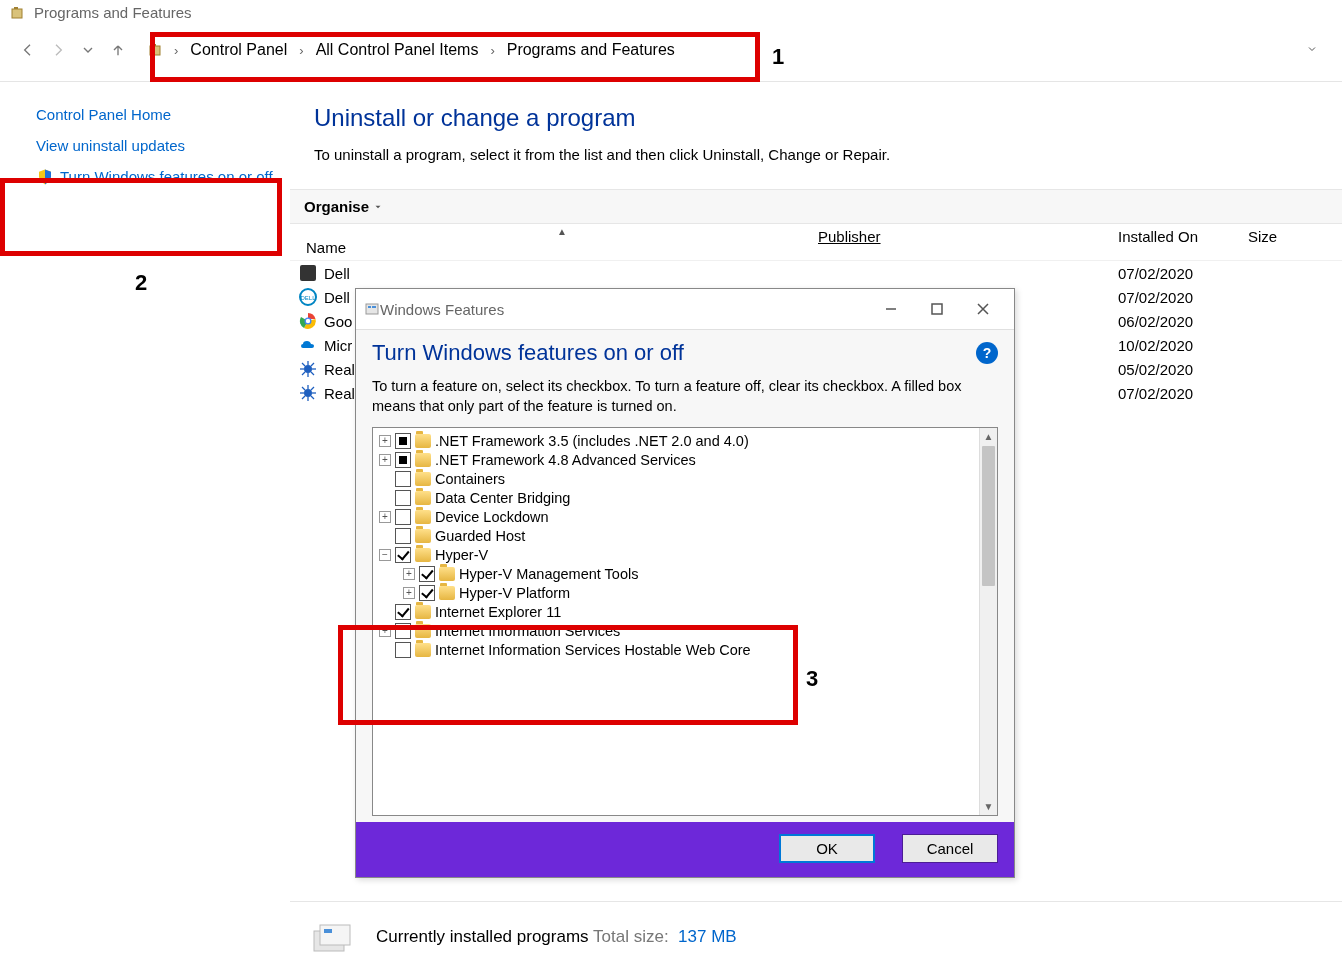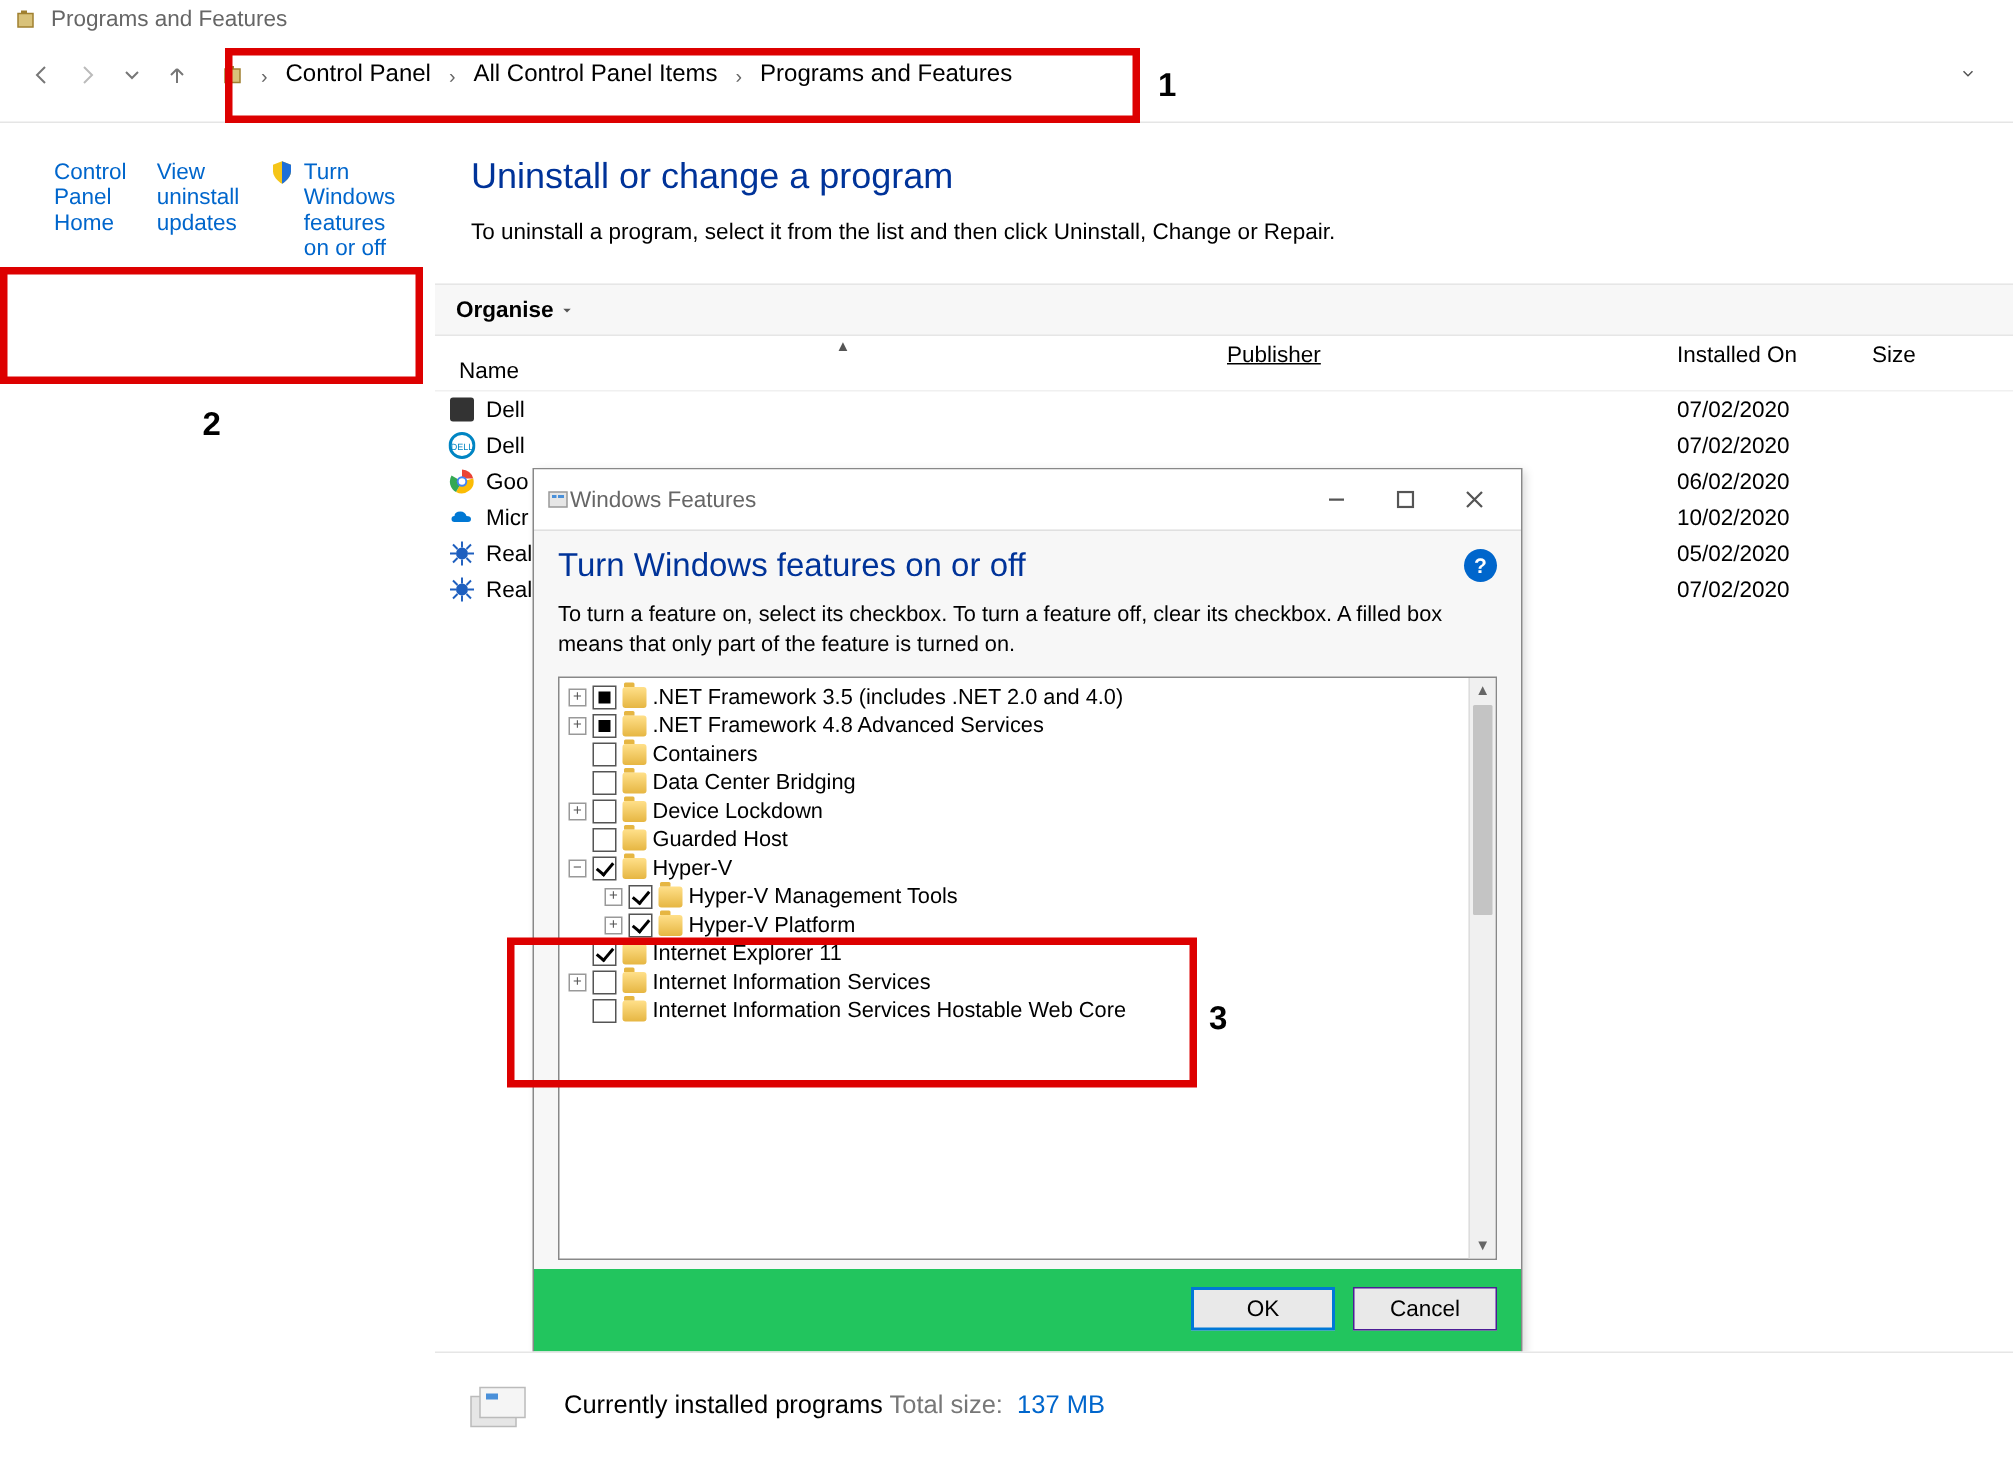--- a/index.html
+++ b/index.html
@@ -80,21 +80,21 @@
 
   
   .main {
     display: flex;
     height: 810px;
   }
   .sidebar {
     width: 290px;
     padding: 24px 16px 10px 36px;
     display: flex;
-    flex-direction: row;
+    flex-direction: column;
     gap: 14px;
     position: relative;
   }
   .sidebar a { color: #0066cc; text-decoration: none; font-size: 15px; cursor: pointer; }
   .sidebar .shield-row { display: flex; align-items: flex-start; gap: 6px; }
   .content {
     flex: 1;
     padding: 22px 20px 0 24px;
     position: relative;
   }
@@ -150,21 +150,21 @@
   }
 
   
   .dialog {
     position: absolute;
     top: 288px; left: 355px;
     width: 660px; height: 590px;
     background: #fff;
     border: 1px solid #888;
     box-shadow: 2px 2px 6px rgba(0,0,0,0.15);
-    display: flex; flex-direction: column; margin-top: 24px;
+    display: flex; flex-direction: column;
   }
   .dlg-titlebar {
     display: flex; align-items: center;
     padding: 6px 8px;
     background: #fff;
     color: #666;
     font-size: 15px;
   }
   .dlg-titlebar .spacer { flex: 1; }
   .win-btn { width: 46px; height: 28px; display:flex; align-items:center; justify-content:center; }
@@ -215,22 +215,22 @@
   }
   .folder::before { content:""; position:absolute; top:-3px; left:1px; width:7px; height:3px; background:#e6b642; border-radius:1px 1px 0 0;}
   .tree-scroll {
     position:absolute; right:0; top:0; bottom:0; width:18px; background:#f0f0f0; border-left:1px solid #ddd;
     display:flex; flex-direction:column;
   }
   .tree-scroll .sc-btn { height:18px; display:flex; align-items:center;justify-content:center; color:#666; font-size:10px;}
   .tree-scroll .thumb { background:#c4c4c4; height:140px; margin:0 2px 0 2px; border-radius:1px;}
   .tree-scroll .track { flex:1; }
   .dlg-buttons {
-    display:flex; justify-content:flex-end; gap:12px;
-    padding: 12px 16px 14px 16px; background:#22c55e;
+    display:flex; justify-content:flex-end; gap:27px;
+    padding: 12px 16px 14px 16px; background:#6d28d9;
   }
   .btn {
     min-width: 96px; padding: 5px 14px; font-size: 15px; background:#e9e9e9;
     border:1px solid #4c1d95; text-align:center; cursor:pointer;
   }
   .btn.primary { border:2px solid #0078d7; padding:4px 13px; }
   .red-box-3 {
     position: absolute;
     border: 5px solid #d00;
     top: 625px; left: 338px; width: 460px; height: 100px;

